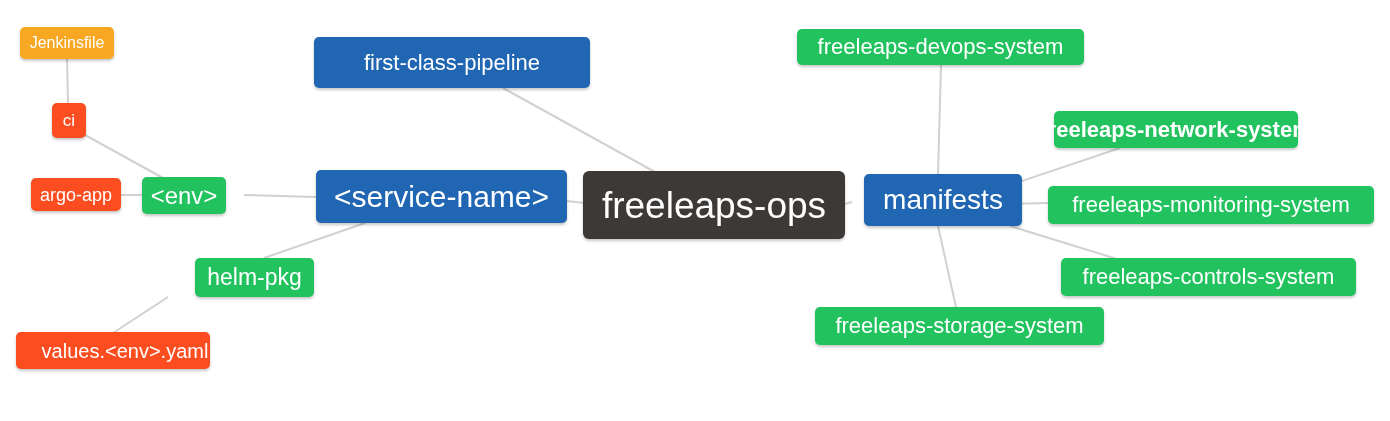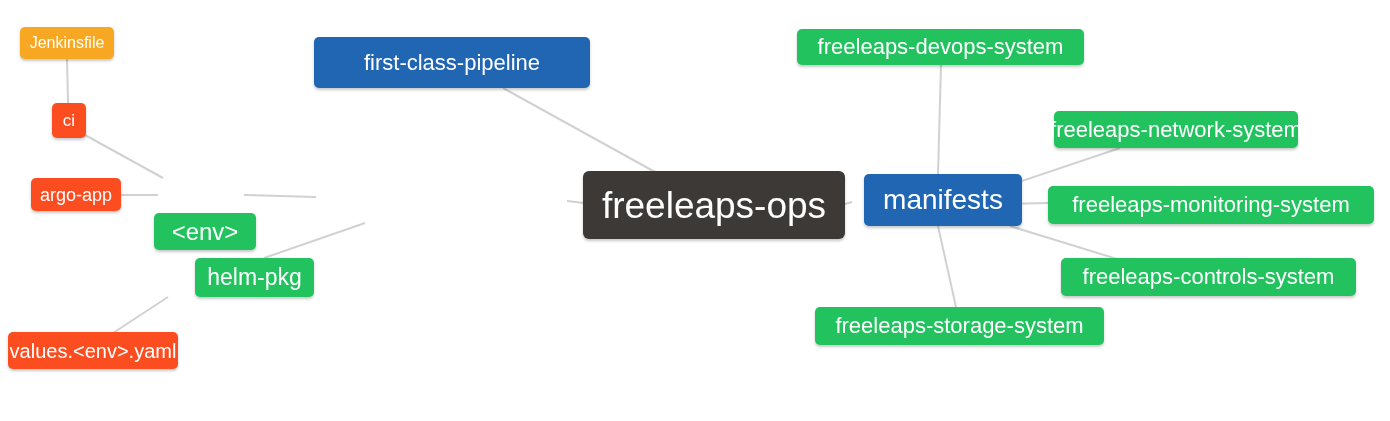--- a/index.html
+++ b/index.html
@@ -20,29 +20,29 @@
     border-radius:5px;
     white-space:nowrap;
     box-shadow:0 2px 3px rgba(0,0,0,0.22);
     cursor:pointer;
     line-height:1;
   }
   
   .n-jenkinsfile      {left:20px;  top:27px;  width:94px;  height:32px; font-size:16px;}
   .n-ci               {left:52px;  top:103px; width:34px;  height:35px; font-size:17px;}
   .n-argo-app         {left:31px;  top:178px; width:90px;  height:33px; font-size:18px;}
-  .n-env              {left:154px; top:177px; width:102px;  height:37px; font-size:24px;margin-top:36px;}
+  .n-env              {left:142px; top:177px; width:84px;  height:37px; font-size:24px;}
   .n-helm-pkg         {left:147px; top:258px; width:119px; height:39px; font-size:23px;margin-left:48px;}
-  .n-values-env-yaml  {left:8px;   top:332px; width:170px; height:37px; font-size:20px;}
+  .n-values-env-yaml  {left:16px;   top:332px; width:170px; height:37px; font-size:20px;padding-left:24px;}
   .n-first-class-pipeline{left:314px;top:37px;width:276px; height:51px; font-size:22px;}
   .n-service-name     {left:316px; top:170px; width:251px; height:53px; font-size:30px;}
   .n-freeleaps-ops    {left:583px; top:171px; width:262px; height:68px; font-size:37px; border-radius:6px;}
   .n-manifests        {left:852px; top:174px; width:158px; height:52px; font-size:28px;}
   .n-devops-system    {left:797px; top:29px;  width:287px; height:36px; font-size:22px;}
-  .n-network-system   {left:1054px;top:111px; width:244px; height:37px; font-size:22px;}
+  .n-network-system   {left:1054px;top:111px; width:244px; height:37px; font-size:22px;font-weight:bold;}
   .n-monitoring-system{left:1048px;top:186px; width:326px; height:38px; font-size:22px;}
   .n-controls-system  {left:1061px;top:258px; width:295px; height:38px; font-size:22px;}
   .n-storage-system   {left:815px; top:307px; width:289px; height:38px; font-size:22px;}
 </style>
 </head>
 <body>
 
 <div class="canvas">
 
   <svg class="edges" width="1390" height="421" viewBox="0 0 1390 421">
@@ -62,20 +62,21 @@
     <line x1="938" y1="226" x2="956" y2="307" stroke="#d1d1d1"></line>
   </svg>
 
   <div class="node n-jenkinsfile" style="background: rgb(247, 167, 34);">Jenkinsfile</div>
   <div class="node n-ci" style="background: rgb(251, 77, 32);">ci</div>
   <div class="node n-argo-app" style="background: rgb(251, 77, 32);">argo-app</div>
   <div class="node n-env" style="background: rgb(34, 195, 95);">&lt;env&gt;</div>
   <div class="node n-helm-pkg" style="background: rgb(34, 195, 95);">helm-pkg</div>
   <div class="node n-values-env-yaml" style="background: rgb(251, 77, 32);">values.&lt;env&gt;.yaml</div>
   <div class="node n-first-class-pipeline" style="background: rgb(32, 102, 178);">first-class-pipeline</div>
+  <div class="node n-service-name" style="background: rgb(32, 102, 178);">&lt;service-name&gt;</div>
   <div class="node n-freeleaps-ops" style="background: rgb(61, 57, 55);">freeleaps-ops</div>
   <div class="node n-manifests" style="background: rgb(32, 102, 178); margin-left: 12px;">manifests</div>
   <div class="node n-devops-system" style="background: rgb(34, 195, 95);">freeleaps-devops-system</div>
   <div class="node n-network-system" style="background: rgb(34, 195, 95);">freeleaps-network-system</div>
   <div class="node n-monitoring-system" style="background: rgb(34, 195, 95);">freeleaps-monitoring-system</div>
   <div class="node n-controls-system" style="background: rgb(34, 195, 95);">freeleaps-controls-system</div>
   <div class="node n-storage-system" style="background: rgb(34, 195, 95);">freeleaps-storage-system</div>
 
 </div>
 

